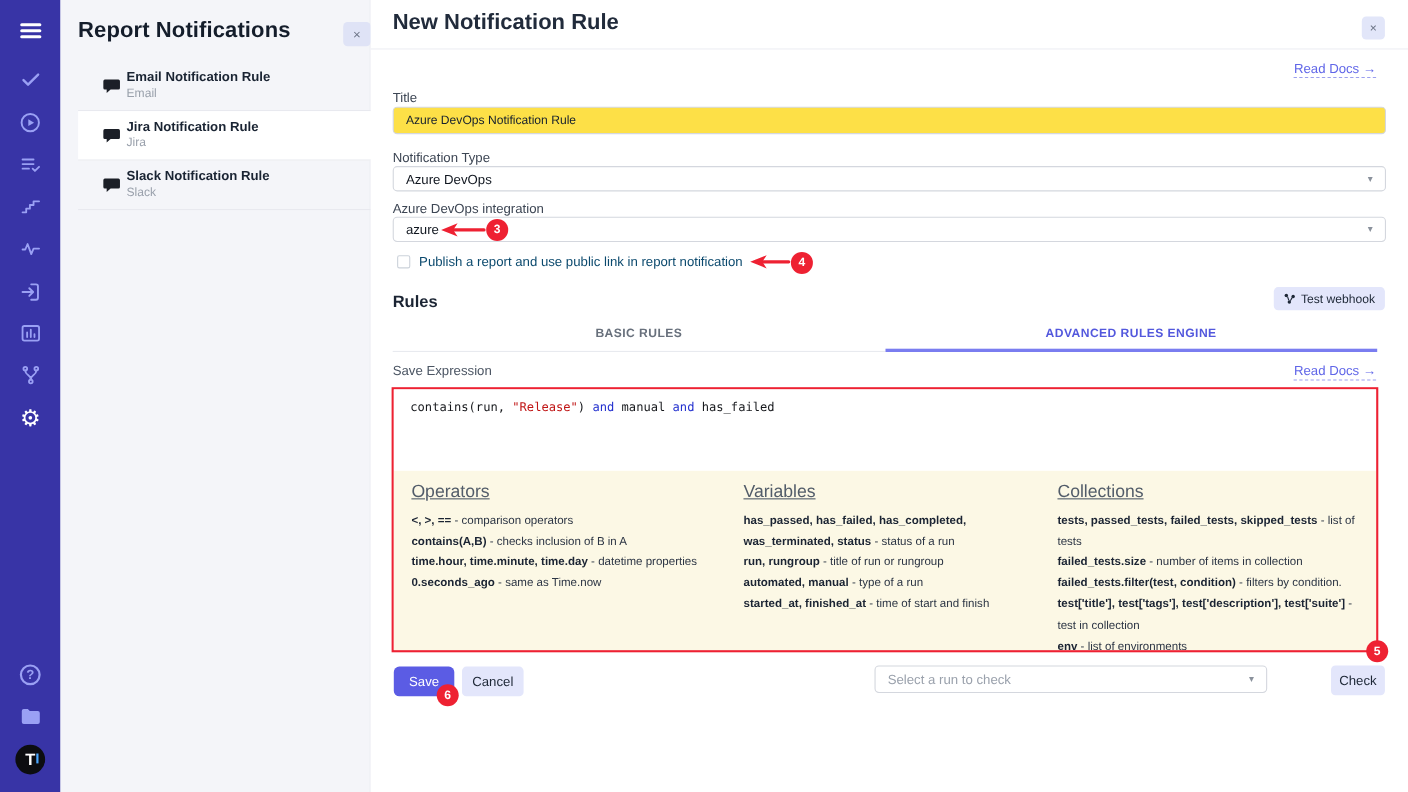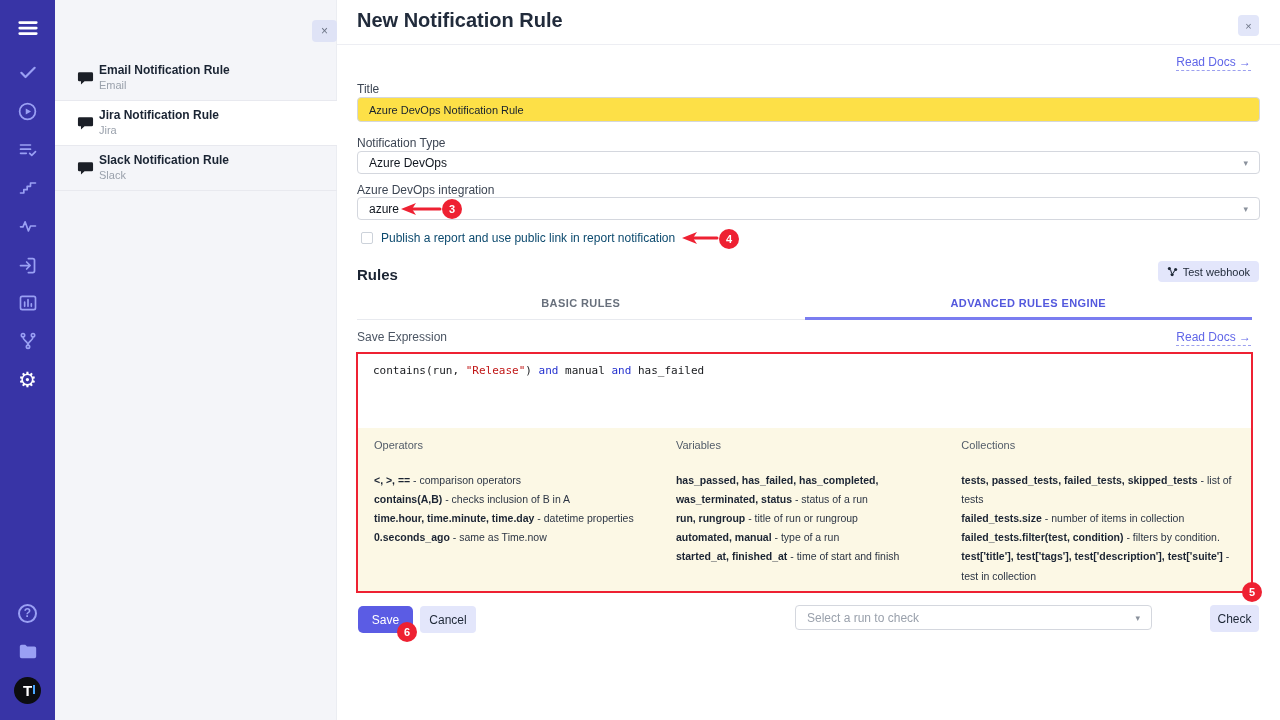--- a/index.html
+++ b/index.html
@@ -14,21 +14,21 @@
   .si.white svg { stroke:#fff; }
   .gear-glyph { color:#fff; font-size:21px; font-family:"DejaVu Sans",sans-serif; line-height:1; }
   .help-circle { width:19px; height:19px; border:2px solid #9aa0f4; border-radius:50%; color:#9aa0f4; font-size:12px; font-weight:700; display:flex; align-items:center; justify-content:center; }
   .logo-circle { width:27px; height:27px; background:#0c0d10; border-radius:50%; color:#fff; font-size:15px; font-weight:700; display:flex; align-items:center; justify-content:center; position:relative; }
   .logo-circle i { position:absolute; right:6px; top:8px; width:2.5px; height:9px; background:#4aa8ff; }
 
   
   .panel { position:absolute; left:55px; top:0; width:282px; height:720px; background:#f4f5f9; border-right:1px solid #ebedf2; }
   .panel-title { position:absolute; left:16px; top:17px; font-size:20px; font-weight:700; color:#141d2b; letter-spacing:0.1px; }
   .panel-close { position:absolute; left:257px; top:20px; width:25px; height:22px; background:#dfe3f6; border-radius:4px; color:#6b7385; font-size:12px; display:flex; align-items:center; justify-content:center; cursor:pointer; }
-  .rule-list { position:absolute; left:0; top:56px; width:282px; }
+  .rule-list { position:absolute; left:16px; top:56px; width:282px; }
   .item { height:45px; border-bottom:1px solid #e8e9ef; position:relative; cursor:pointer; }
   .item.active { background:#ffffff; }
   .item .bubble { position:absolute; left:22px; top:14px; }
   .item-title { position:absolute; left:44px; top:7px; font-size:12px; font-weight:700; color:#1a2433; }
   .item-sub { position:absolute; left:44px; top:23px; font-size:11px; color:#9aa1ac; }
 
   
   .main { position:absolute; left:337px; top:0; width:943px; height:720px; background:#fff; }
   .main-header { position:absolute; left:0; top:0; width:943px; height:45px; border-bottom:1px solid #edeef3; }
   .main-title { position:absolute; left:20px; top:9px; font-size:20px; font-weight:700; color:#212b3b; }
@@ -53,21 +53,21 @@
   .tab.active { color:#5358dd; border-bottom:3px solid #7a7df0; padding-bottom:8px; }
 
   .expr-label { position:absolute; left:20px; top:330px; font-size:12px; color:#4b5563; }
 
   .annot-rect { position:absolute; left:19px; top:352px; width:897px; height:241px; border:2px solid #ee2132; background:#fff; }
   .code-area { position:absolute; left:0; top:0; width:893px; height:74px; background:#fff; cursor:text; }
   .code-line { position:absolute; left:15px; top:10px; font-family:"DejaVu Sans Mono",monospace; font-size:11px; color:#16181c; white-space:pre; }
   .seg-plain { color:#16181c; } .seg-string { color:#c01515; } .seg-keyword { color:#2330cf; }
 
   .help { position:absolute; left:0; top:74px; width:893px; height:163px; background:#fcf8e5; padding:11px 16px; display:grid; grid-template-columns:1.03fr 0.97fr 1fr; column-gap:20px; overflow:hidden; }
-  .help-header { font-size:11px; color:#525c69; margin-bottom:20px; }
+  .help-header { font-size:16px; color:#525c69; margin-bottom:7px;text-decoration:underline; }
   .help-entry { font-size:10.5px; color:#2c3544; line-height:1.82; }
   .help-entry b { color:#1b2433; font-weight:700; }
 
   .save-btn { position:absolute; left:21px; top:606px; width:55px; height:27px; background:#5b5ce4; border:none; border-radius:5px; color:#fff; font-size:12px; font-family:inherit; cursor:pointer; }
   .cancel-btn { position:absolute; left:83px; top:606px; width:56px; height:27px; font-size:12px; }
   .run-select { position:absolute; left:458px; top:605px; width:357px; height:25px; }
   .run-select .ph { color:#9aa1ac; }
   .check-btn { position:absolute; left:873px; top:605px; width:49px; height:27px; font-size:12px; }
 
   .badge { position:absolute; width:20px; height:20px; border-radius:50%; background:#ee2132; color:#fff; font-size:11px; font-weight:700; display:flex; align-items:center; justify-content:center; z-index:5; }
@@ -143,20 +143,21 @@
     </div>
     <div class="si" style="top:677px">
       <div class="logo-circle">
           <span>T</span>
           <i></i>
         </div>
     </div>
   </nav>
 
   <aside class="panel">
+    <div class="panel-title">Report Notifications</div>
     <div class="panel-close">×</div>
     <div class="rule-list">
     <div class="item">
       <span class="bubble">
         <svg width="17" height="17" viewBox="0 0 18 18">
               <path d="M2.5 2.5h13a1.5 1.5 0 0 1 1.5 1.5v6.5a1.5 1.5 0 0 1-1.5 1.5H8l-3.8 3.4V12H2.5A1.5 1.5 0 0 1 1 10.5V4a1.5 1.5 0 0 1 1.5-1.5z" fill="#1b1f27"></path>
             </svg>
       </span>
       <div class="item-title">Email Notification Rule</div>
       <div class="item-sub">Email</div>

